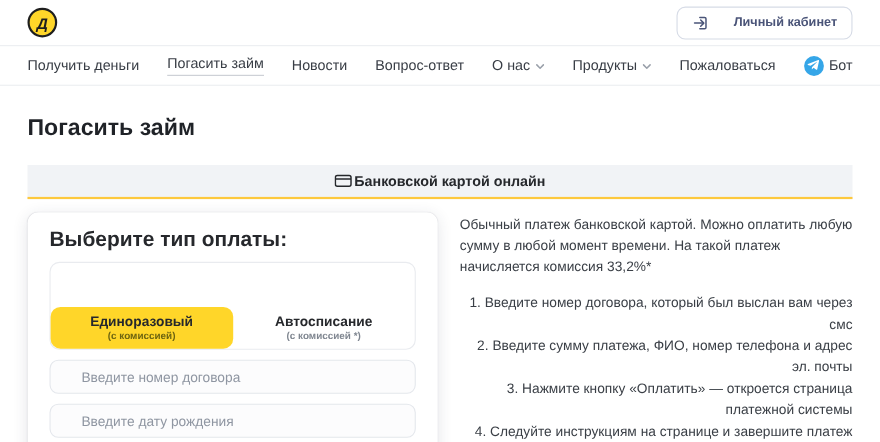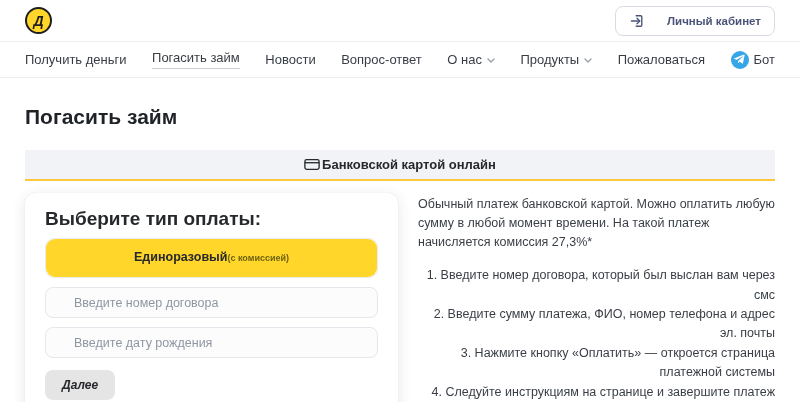--- a/index.html
+++ b/index.html
@@ -64,22 +64,23 @@
     width: 373px; background: #fff; border-radius: 10px;
     box-shadow: 0 3px 14px rgba(40,50,70,.12), 0 0 1px rgba(40,50,70,.15);
     padding: 15px 20px 15px;
   }
   .type-label { font-size: 19px; font-weight: bold; color: #26282c; margin-bottom: 8px; }
   .tabs {
     display: flex; border: 1px solid #e9ebef; border-radius: 9px; background: #fff;
   }
   .tab {
     flex: 1; height: 38px; border-radius: 9px; cursor: pointer;
-    display: flex; flex-direction: row; align-items: center; justify-content: center;
+    display: flex; flex-direction: column; align-items: center; justify-content: center;
     background: transparent;
+    margin-top: 40px;
   }
   .tab.active { background: #ffd629; }
   .tab .t-main { font-size: 12.5px; font-weight: bold; color: #26282c; line-height: 1.25; }
   .tab .t-sub { font-size: 9px; color: #7f8690; line-height: 1.2; font-weight: bold; }
   .tab.active .t-sub { color: #6d6410; }
   .field {
     width: 100%; height: 31px; margin-top: 9px;
     border: 1px solid #e4e7ec; border-radius: 8px; background: #fcfcfd;
     padding: 0 28px; font-family: "Liberation Sans", sans-serif;
     font-size: 12.5px; color: #2b2f38; outline: none;
@@ -177,30 +178,34 @@
   <div class="content-row">
 
     <div class="pay-card">
       <div class="type-label">Выберите тип оплаты:</div>
 
       <div class="tabs">
         <div class="tab active">
           <span class="t-main">Единоразовый</span>
           <span class="t-sub">(с комиссией)</span>
         </div>
+        <div class="tab">
+          <span class="t-main">Автосписание</span>
+          <span class="t-sub">(с комиссией *)</span>
+        </div>
       </div>
 
       <input class="field" type="text" placeholder="Введите номер договора" style="">
       <input class="field" type="text" placeholder="Введите дату рождения" style="">
 
       <button class="next-btn">Далее</button>
     </div>
 
     <div class="info-col">
-      <div class="info-intro">Обычный платеж банковской картой. Можно оплатить любую сумму в любой момент времени. На такой платеж начисляется комиссия 27,3%*</div>
+      <div class="info-intro">Обычный платеж банковской картой. Можно оплатить любую сумму в любой момент времени. На такой платеж начисляется комиссия 33,2%*</div>
       <div class="info-steps">
         <div>1. Введите номер договора, который был выслан вам через смс</div>
         <div>2. Введите сумму платежа, ФИО, номер телефона и адрес эл. почты</div>
         <div>3. Нажмите кнопку «Оплатить» — откроется страница платежной системы</div>
         <div>4. Следуйте инструкциям на странице и завершите платеж</div>
         <div>5. После оплаты в течение одних суток вы получите смс о подтверждении платежа</div>
 
       </div>
 
     </div>

